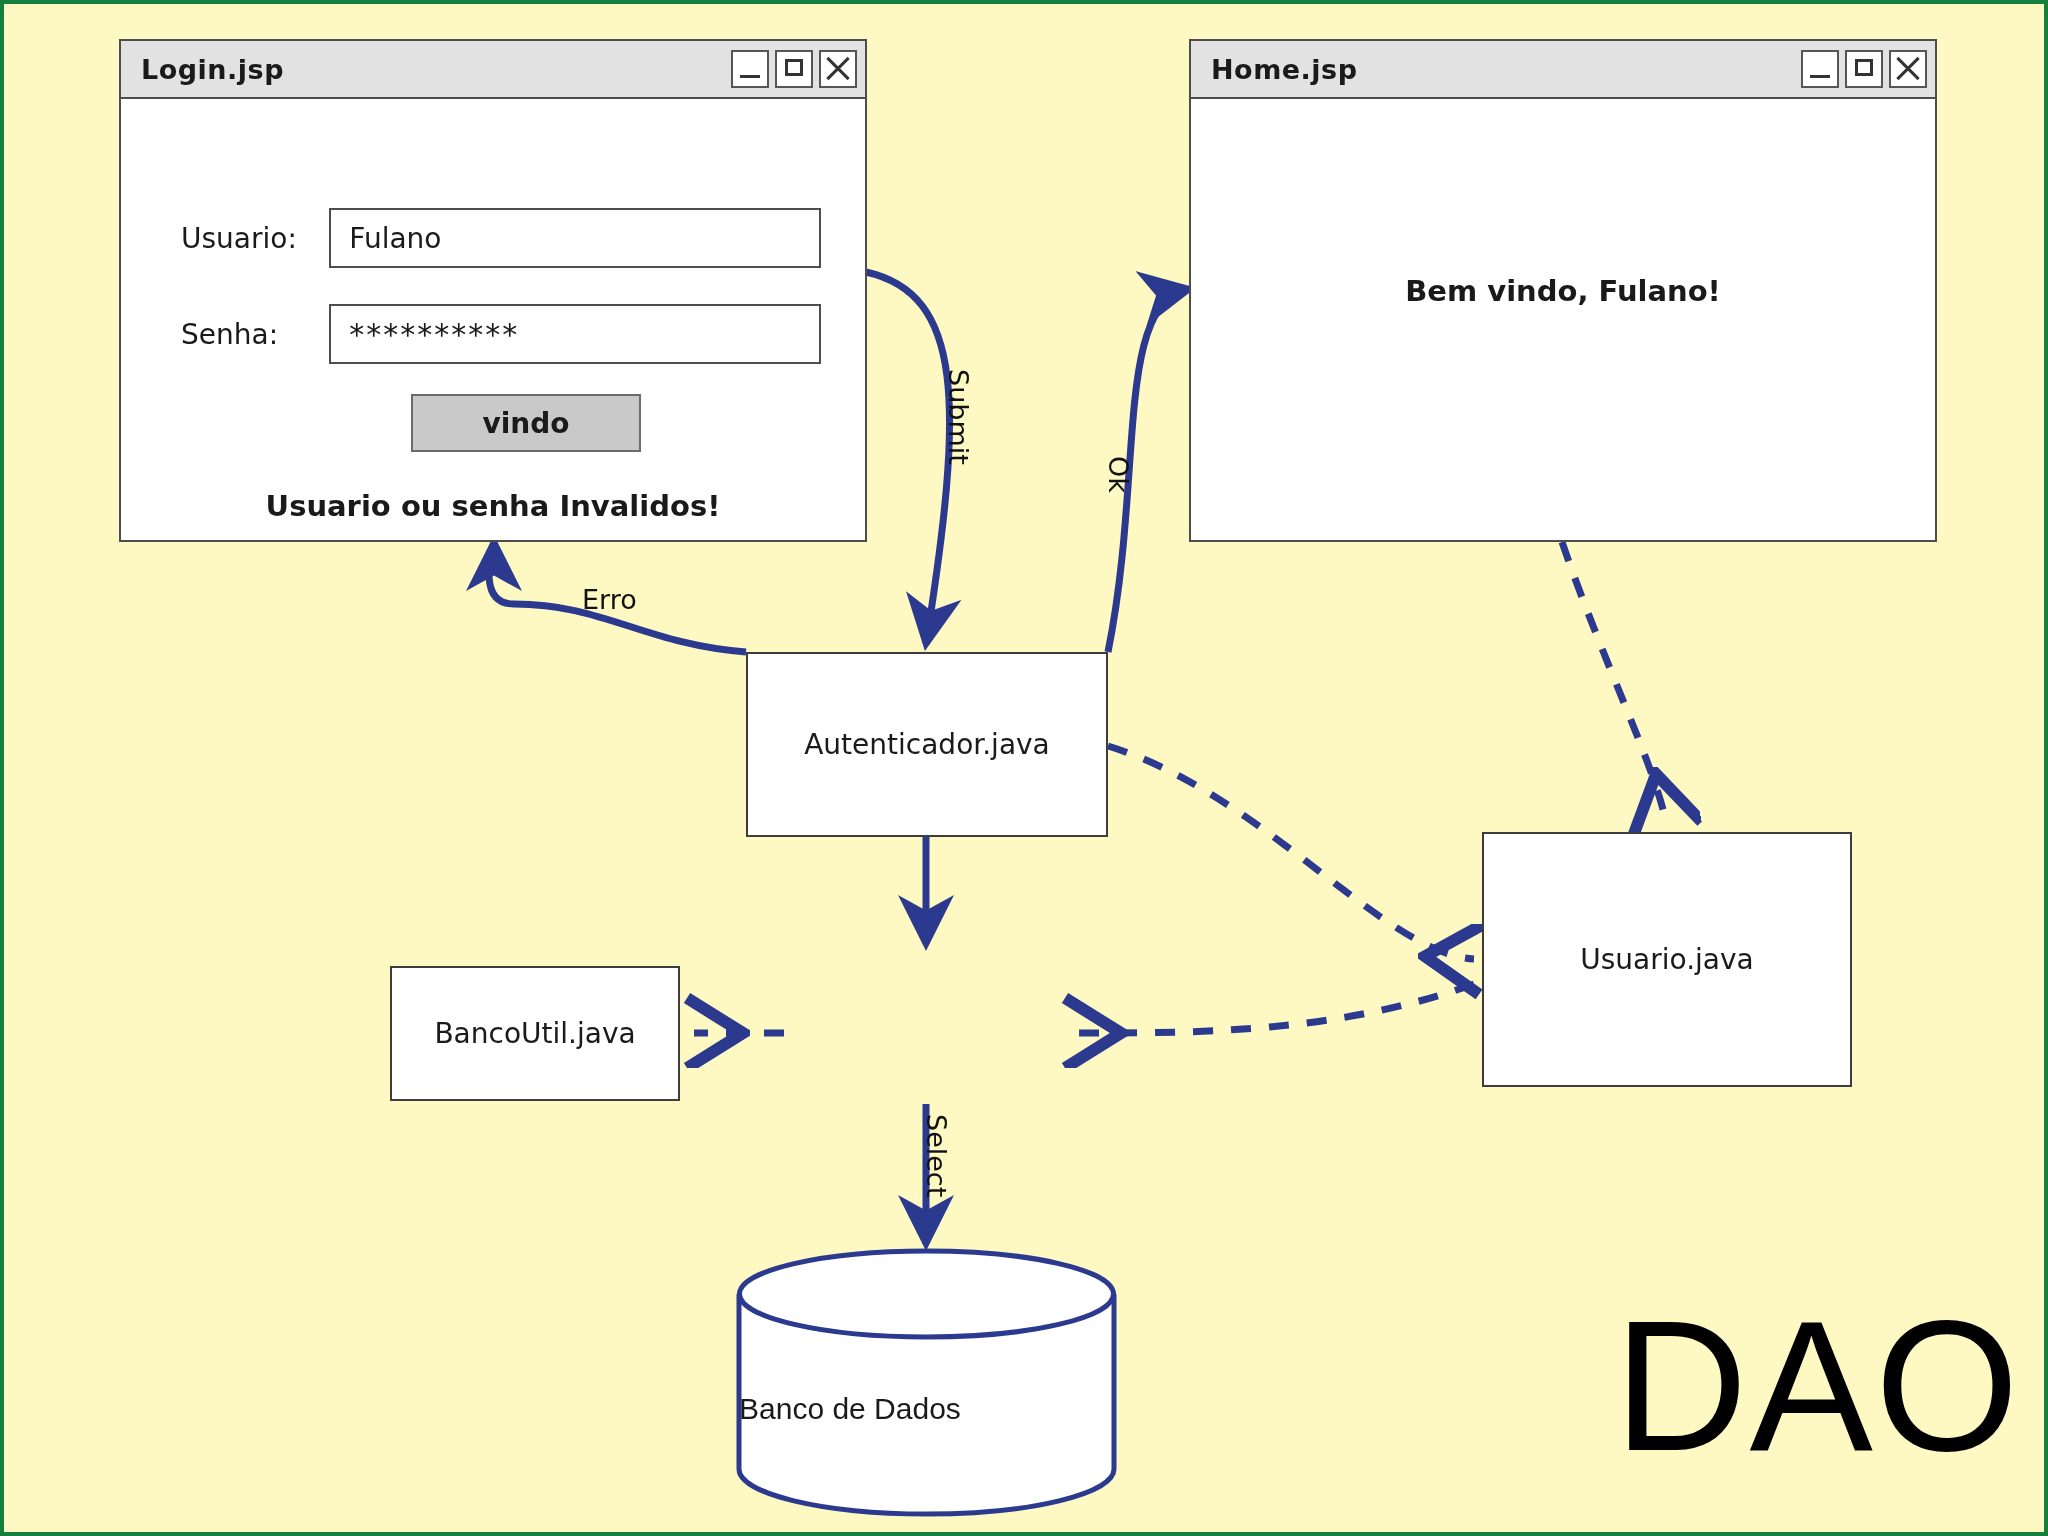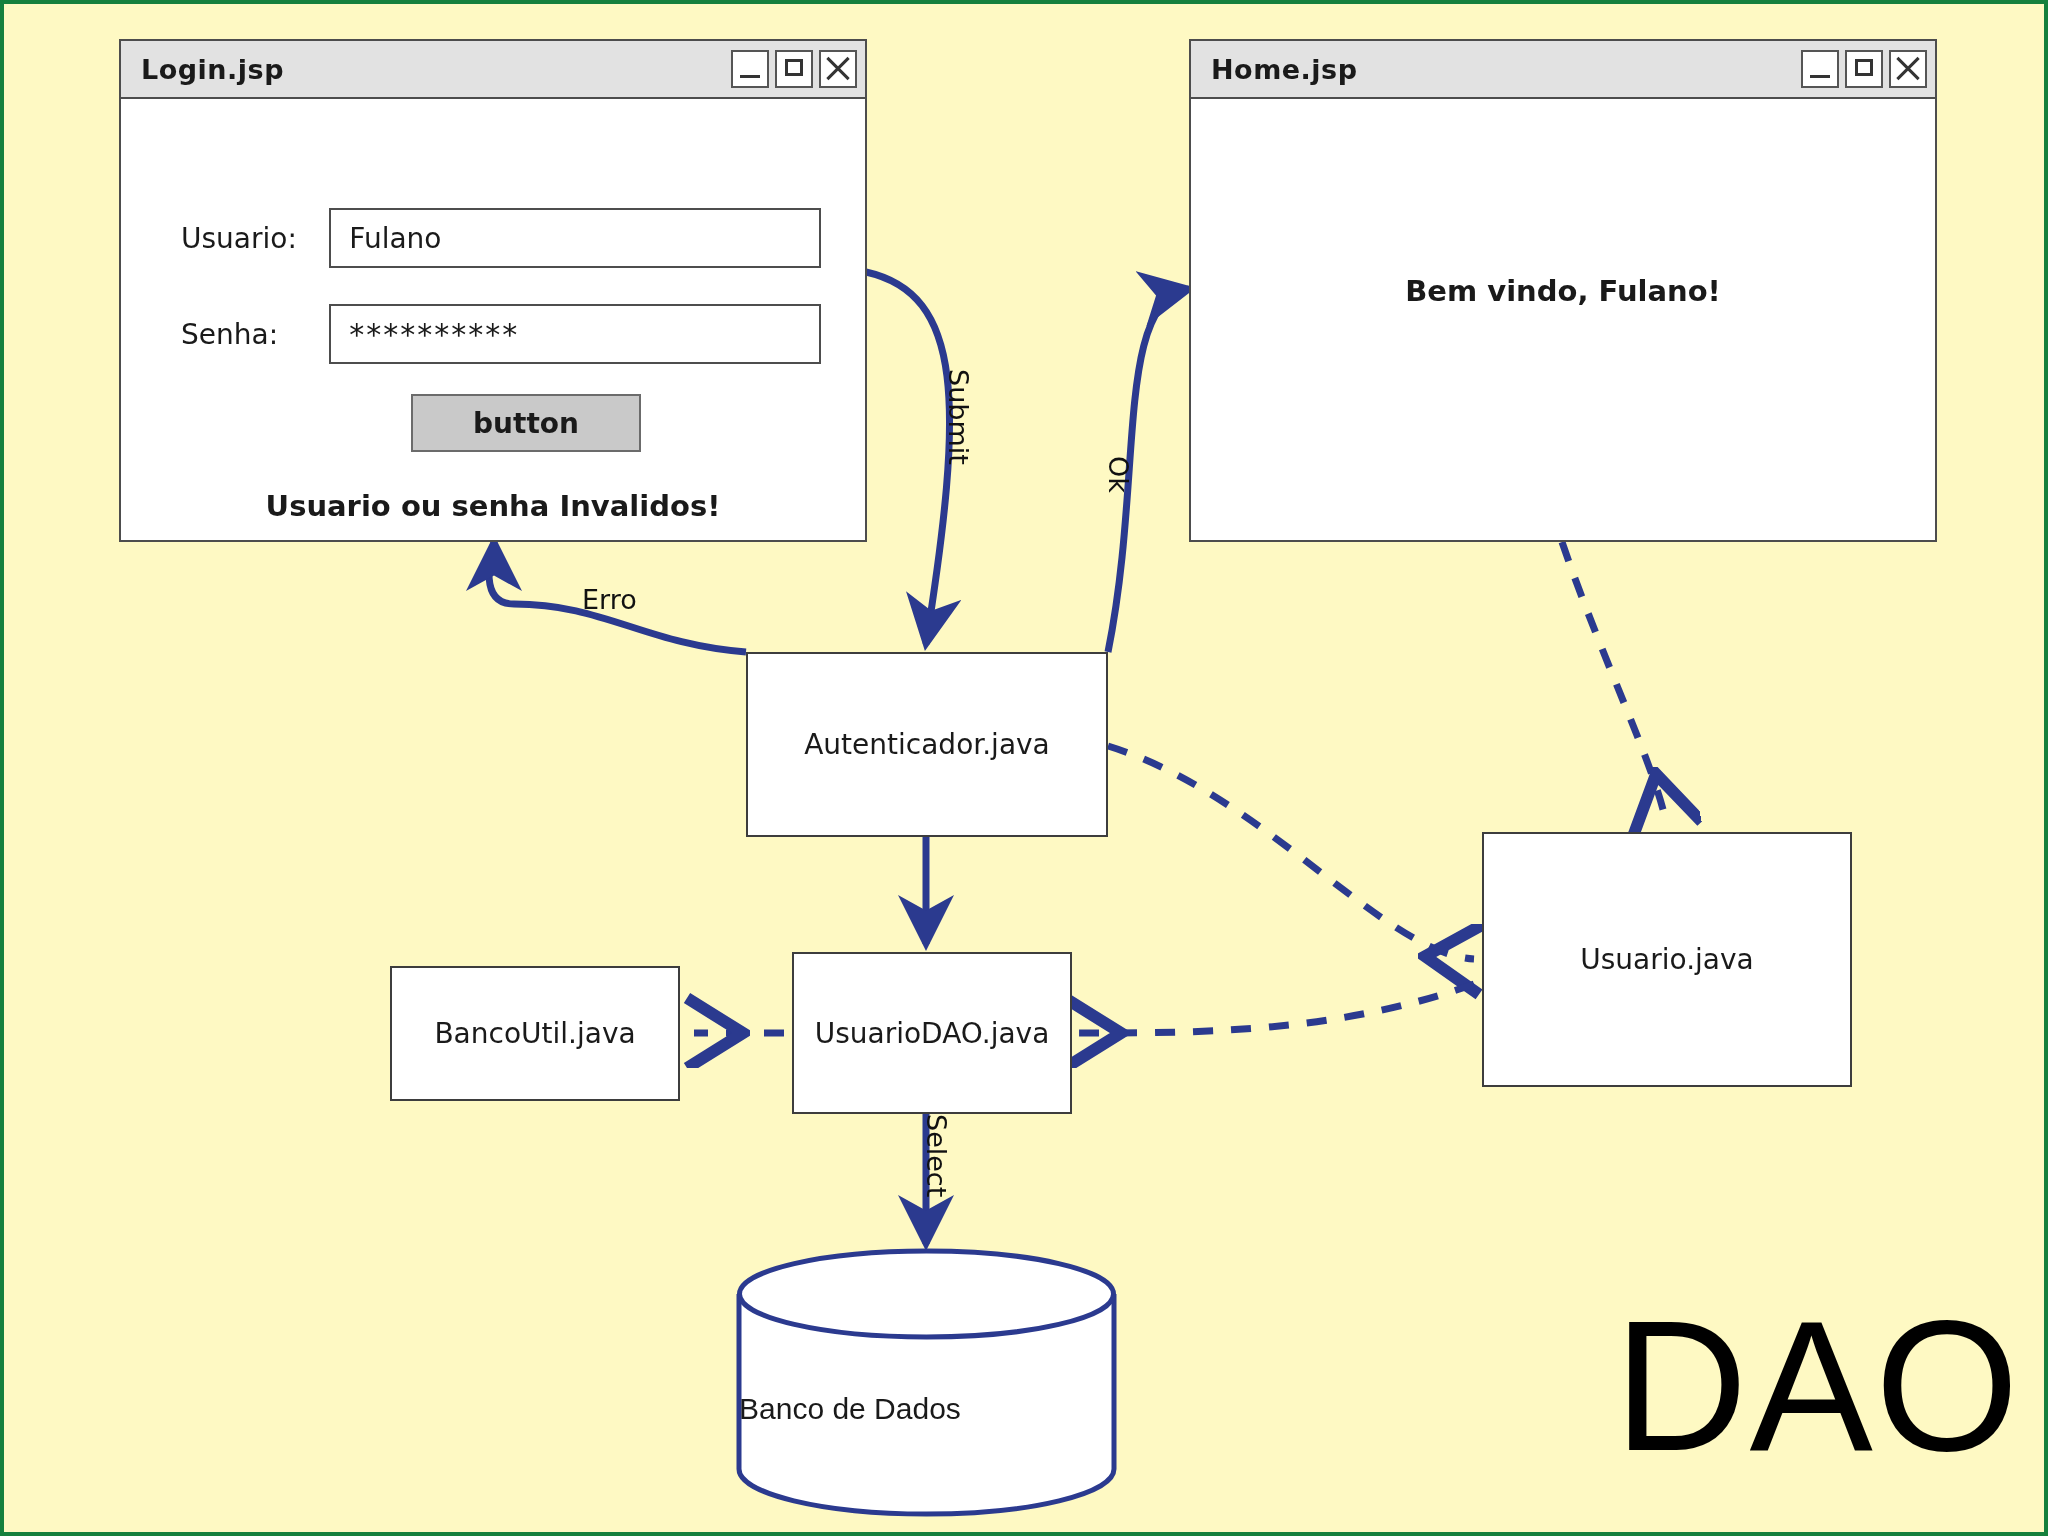--- a/index.html
+++ b/index.html
@@ -263,21 +263,21 @@
       <div class="form-row" style="left:60px; top:100px; width:640px; height:78px;">
         <span class="field-label">Usuario:</span>
         <span class="text-input" style="width:497px; height:60px;" placeholder="">Fulano</span>
       </div>
 
       <div class="form-row" style="left:60px; top:205px; width:640px; height:60px;">
         <span class="field-label">Senha:</span>
         <span class="text-input pwd-input" style="width:497px; height:60px;" placeholder="">**********</span>
       </div>
 
-      <div class="push-button" style="left:290px; top:295px; width:230px; height:58px;">button</div>
+      <div class="push-button" style="left:290px; top:295px; width:230px; height:58px;">vindo</div>
 
       <div class="error-text" style="left:0; top:390px;">Usuario ou senha Invalidos!</div>
     </div>
   </div>
 
   <div class="window" style="left:1185px; top:35px; width:748px; height:503px;">
     <div class="titlebar">
       <span class="title-text">Home.jsp</span>
       <div class="win-buttons">
         <span class="win-btn">
@@ -292,21 +292,20 @@
           </span>
       </div>
     </div>
     <div class="win-body" style="height:443px;">
       <div class="welcome-text" style="left:0; top:175px;">Bem vindo, Fulano!</div>
     </div>
   </div>
 
   <div class="node" style="left:742px; top:648px; width:362px; height:185px;">Autenticador.java</div>
 
-  <div class="node" style="left:788px; top:948px; width:280px; height:162px;">UsuarioDAO.java</div>
 
   <div class="node" style="left:386px; top:962px; width:290px; height:135px;">BancoUtil.java</div>
 
   <div class="node" style="left:1478px; top:828px; width:370px; height:255px;">Usuario.java</div>
 
   <div class="db-label" style="left:735px; top:1388px; width:375px;">Banco de Dados</div>
 
   <div class="edge-label rot90" style="left:970px; top:365px;">Submit</div>
 
   <div class="edge-label rot90" style="left:1130px; top:452px;">Ok</div>

